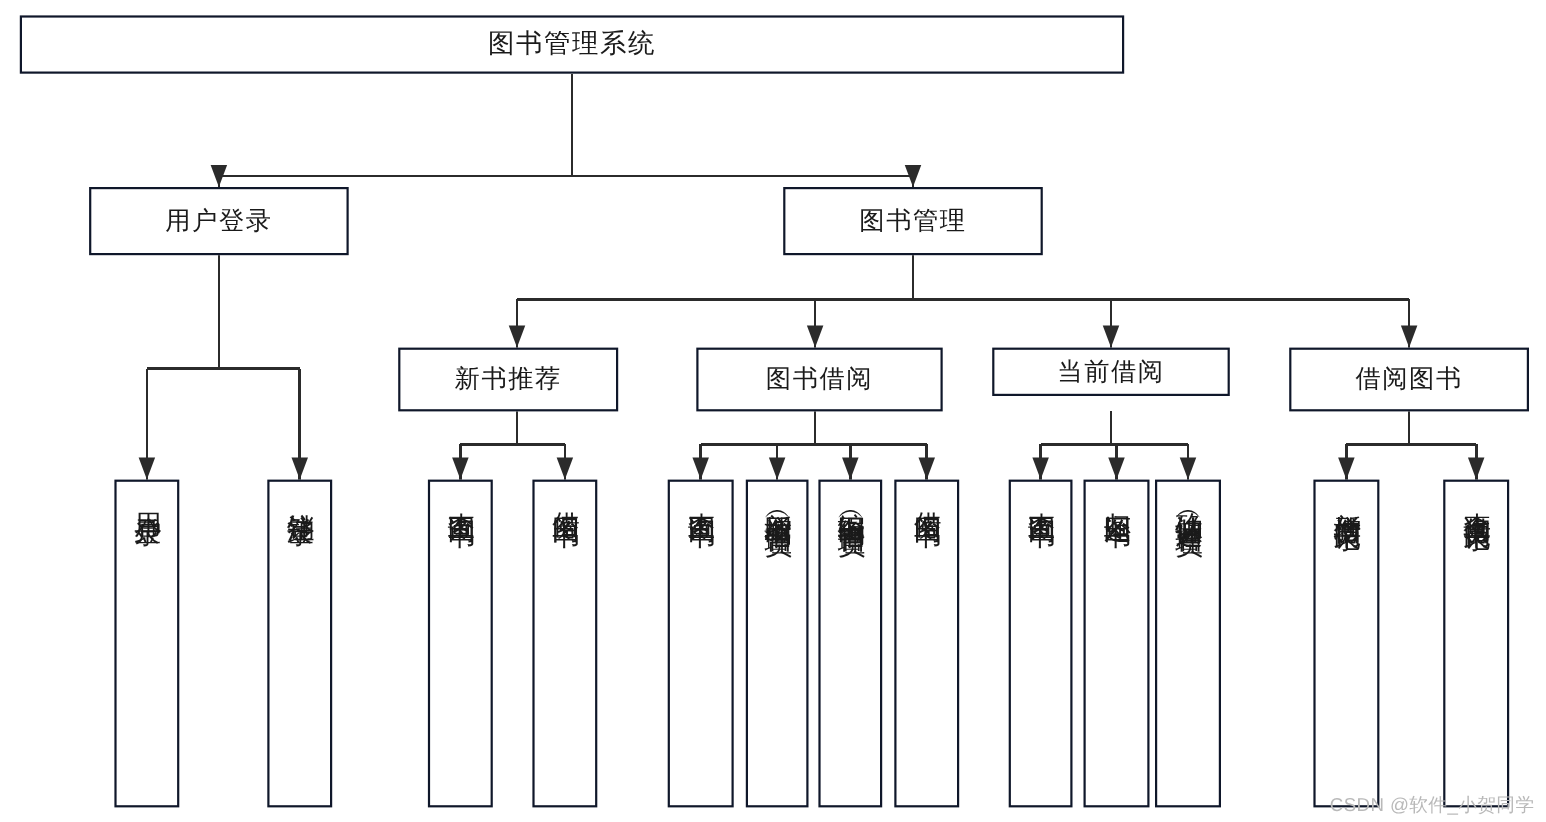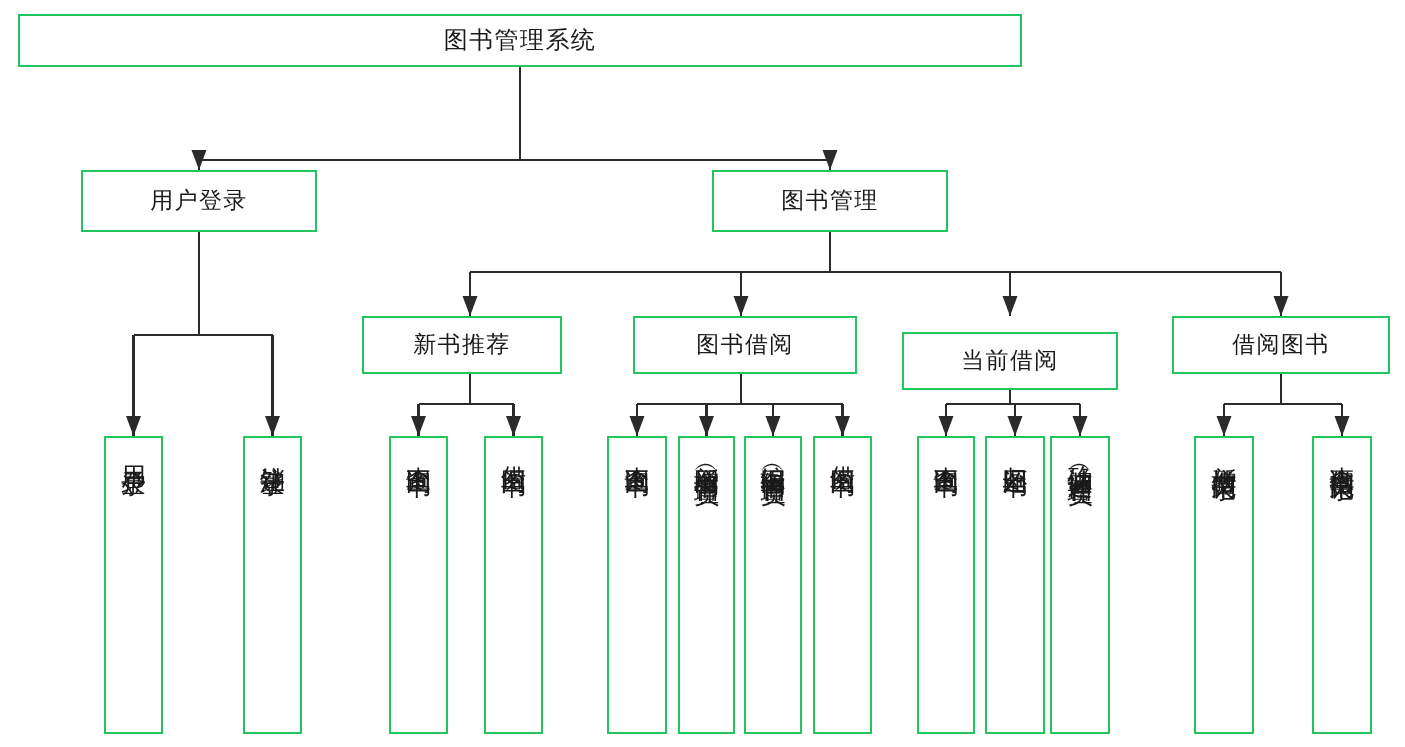--- a/index.html
+++ b/index.html
@@ -23,21 +23,21 @@
     left: 0;
     top: 0;
     width: 1405px;
     height: 747px;
     pointer-events: none;
   }
   .node {
     position: absolute;
     box-sizing: border-box;
     background: #ffffff;
-    border: 2px solid #22c55e;
+    border: 2px solid #0f172a;
     display: flex;
     align-items: center;
     justify-content: center;
     color: #1a1a1a;
   }
   .node-label {
     display: block;
     text-align: center;
     line-height: 1.28;
     letter-spacing: 0.06em;
@@ -141,21 +141,21 @@
       </div>
       <div class="node horiz" style="left: 712px; top: 170px; width: 236px; height: 62px;">
         <span class="node-label">图书管理</span>
       </div>
       <div class="node horiz" style="left: 362px; top: 316px; width: 200px; height: 58px;">
         <span class="node-label">新书推荐</span>
       </div>
       <div class="node horiz" style="left: 633px; top: 316px; width: 224px; height: 58px;">
         <span class="node-label">图书借阅</span>
       </div>
-      <div class="node horiz" style="left: 902px; top: 332px; width: 216px; height: 58px;">
+      <div class="node horiz" style="left: 902px; top: 316px; width: 216px; height: 44px;">
         <span class="node-label">当前借阅</span>
       </div>
       <div class="node horiz" style="left: 1172px; top: 316px; width: 218px; height: 58px;">
         <span class="node-label">借阅图书</span>
       </div>
       <div class="node vert" style="left: 104px; top: 436px; width: 59px; height: 298px;">
         <span class="node-label">用户登录</span>
       </div>
       <div class="node vert" style="left: 243px; top: 436px; width: 59px; height: 298px;">
         <span class="node-label">注销登录</span>
@@ -188,13 +188,14 @@
         <span class="node-label">确认归还（管理员）</span>
       </div>
       <div class="node vert" style="left: 1194px; top: 436px; width: 60px; height: 298px;">
         <span class="node-label">新增借阅记录</span>
       </div>
       <div class="node vert" style="left: 1312px; top: 436px; width: 60px; height: 298px;">
         <span class="node-label">查询借阅记录</span>
       </div>
     </div>
 
+  <div id="watermark">CSDN @软件_小贺同学</div>
 </div>
 
 </body></html>

